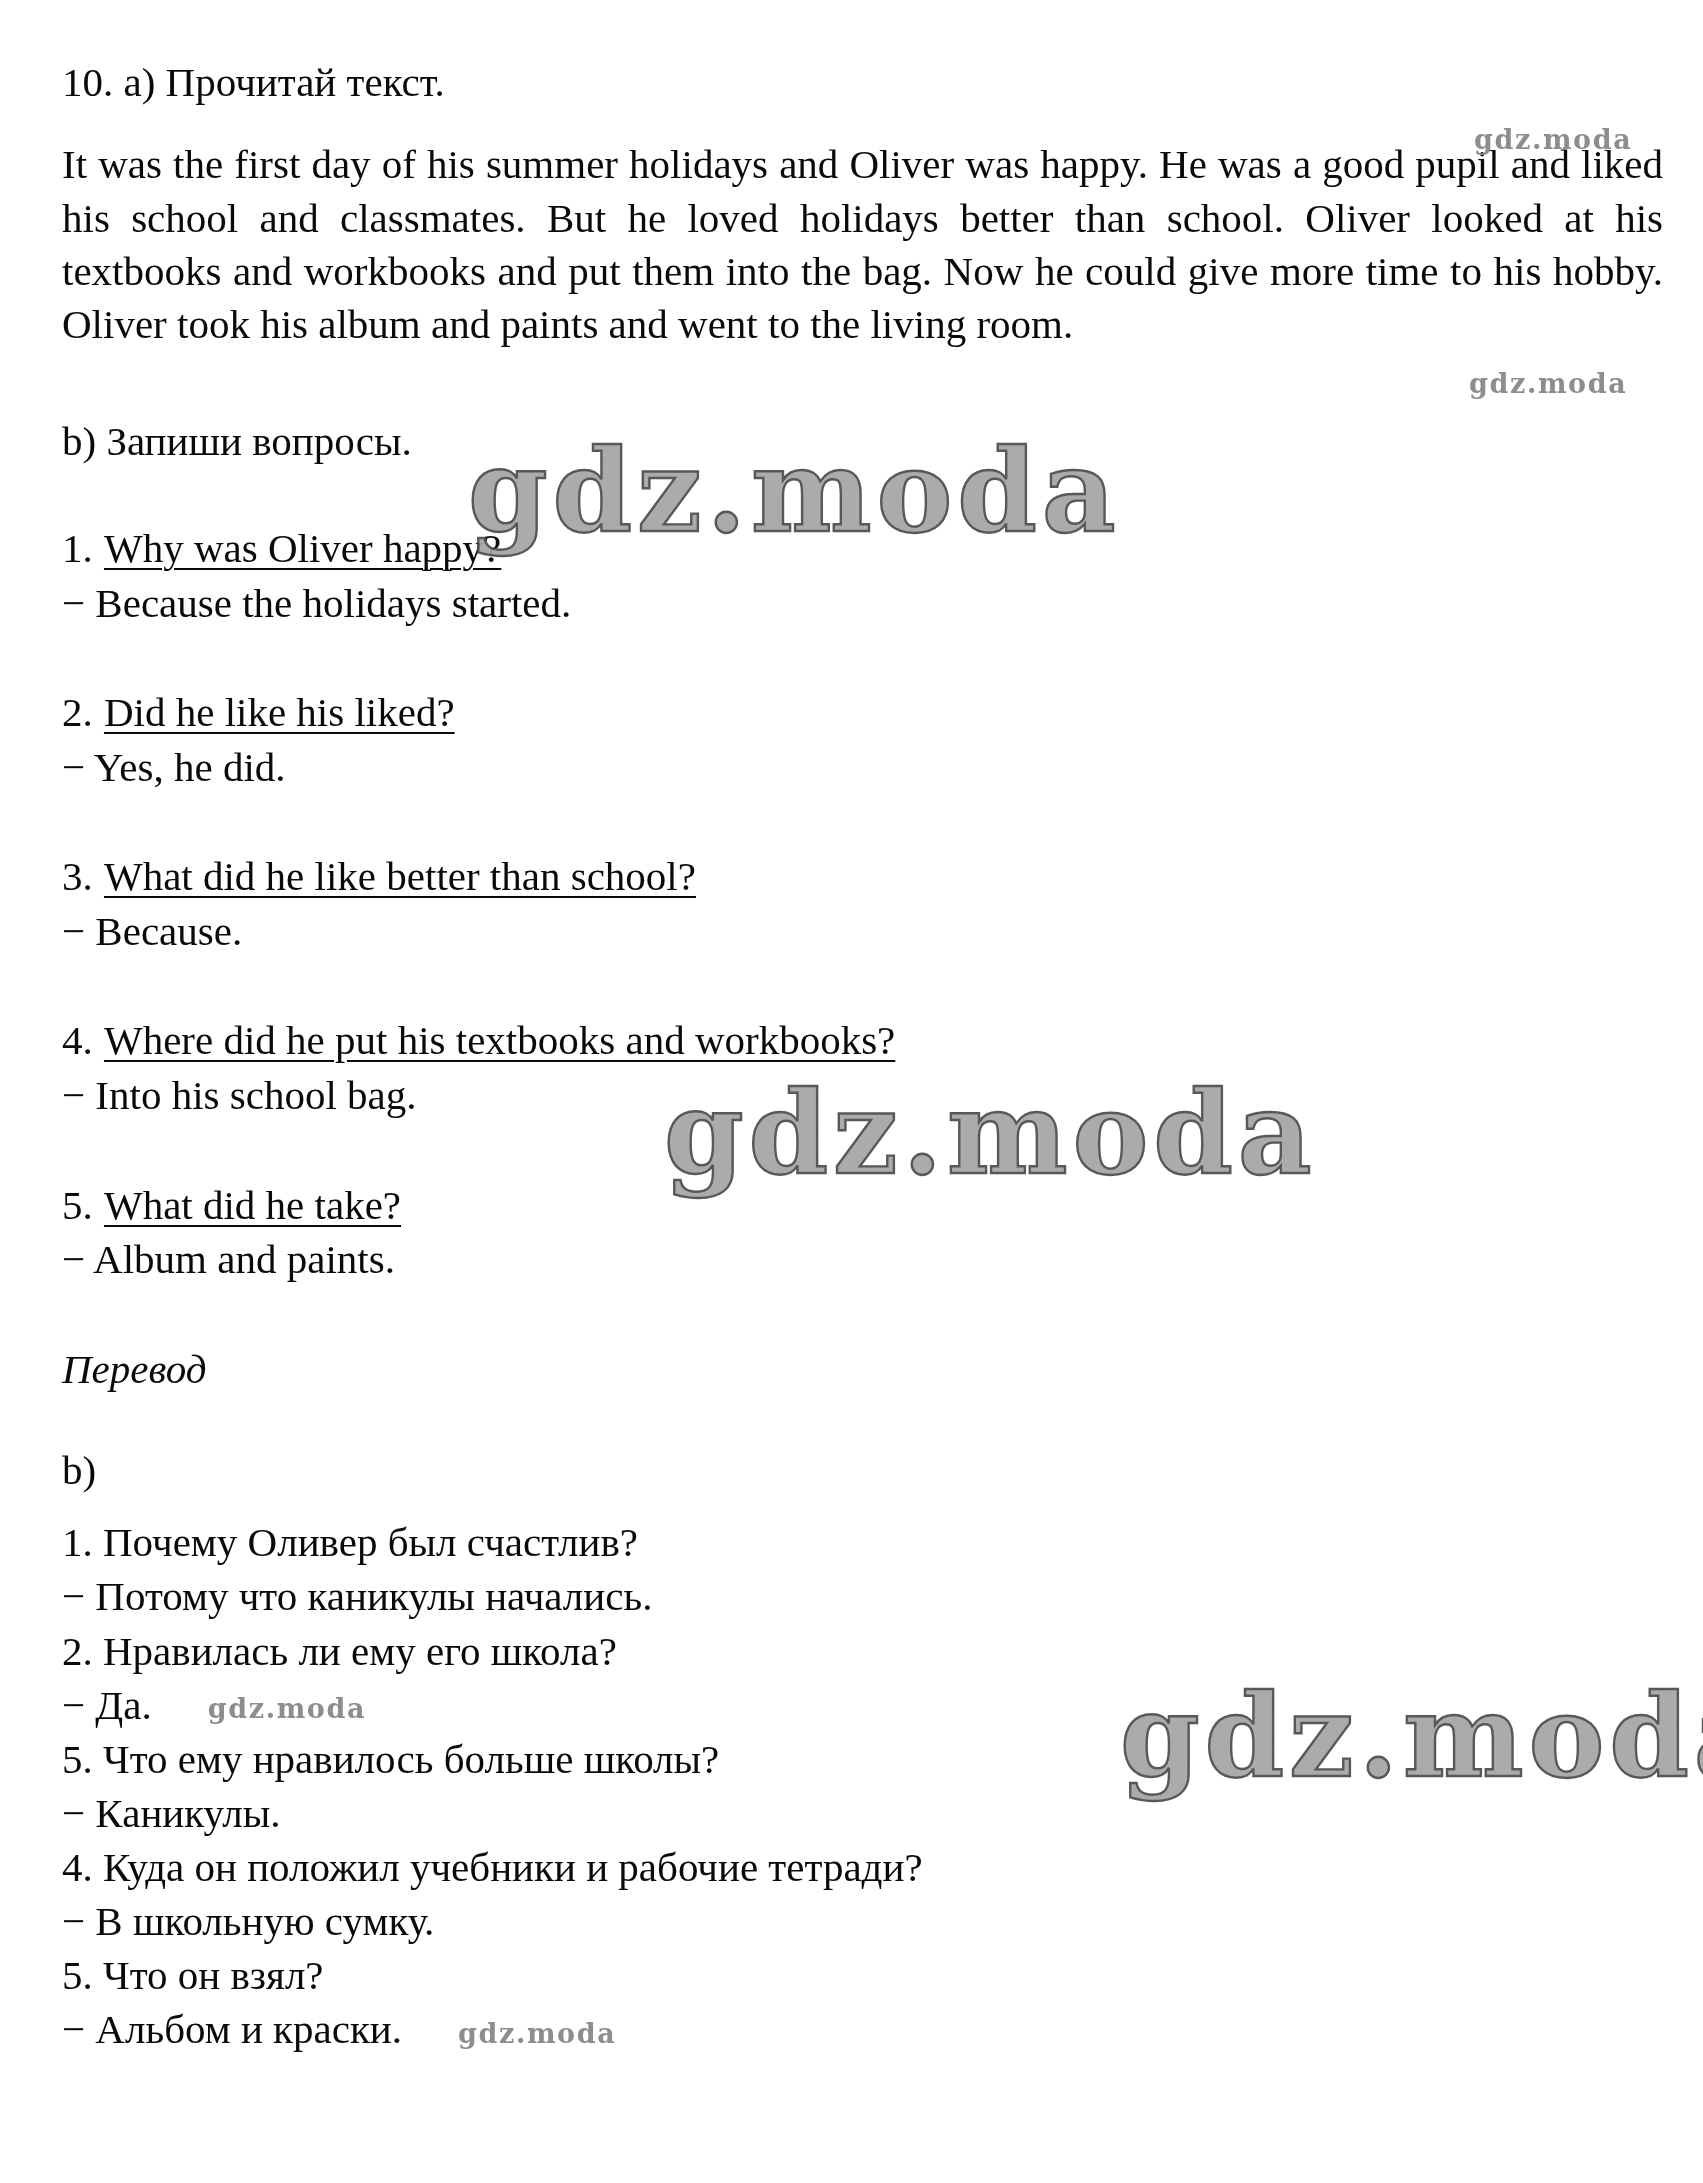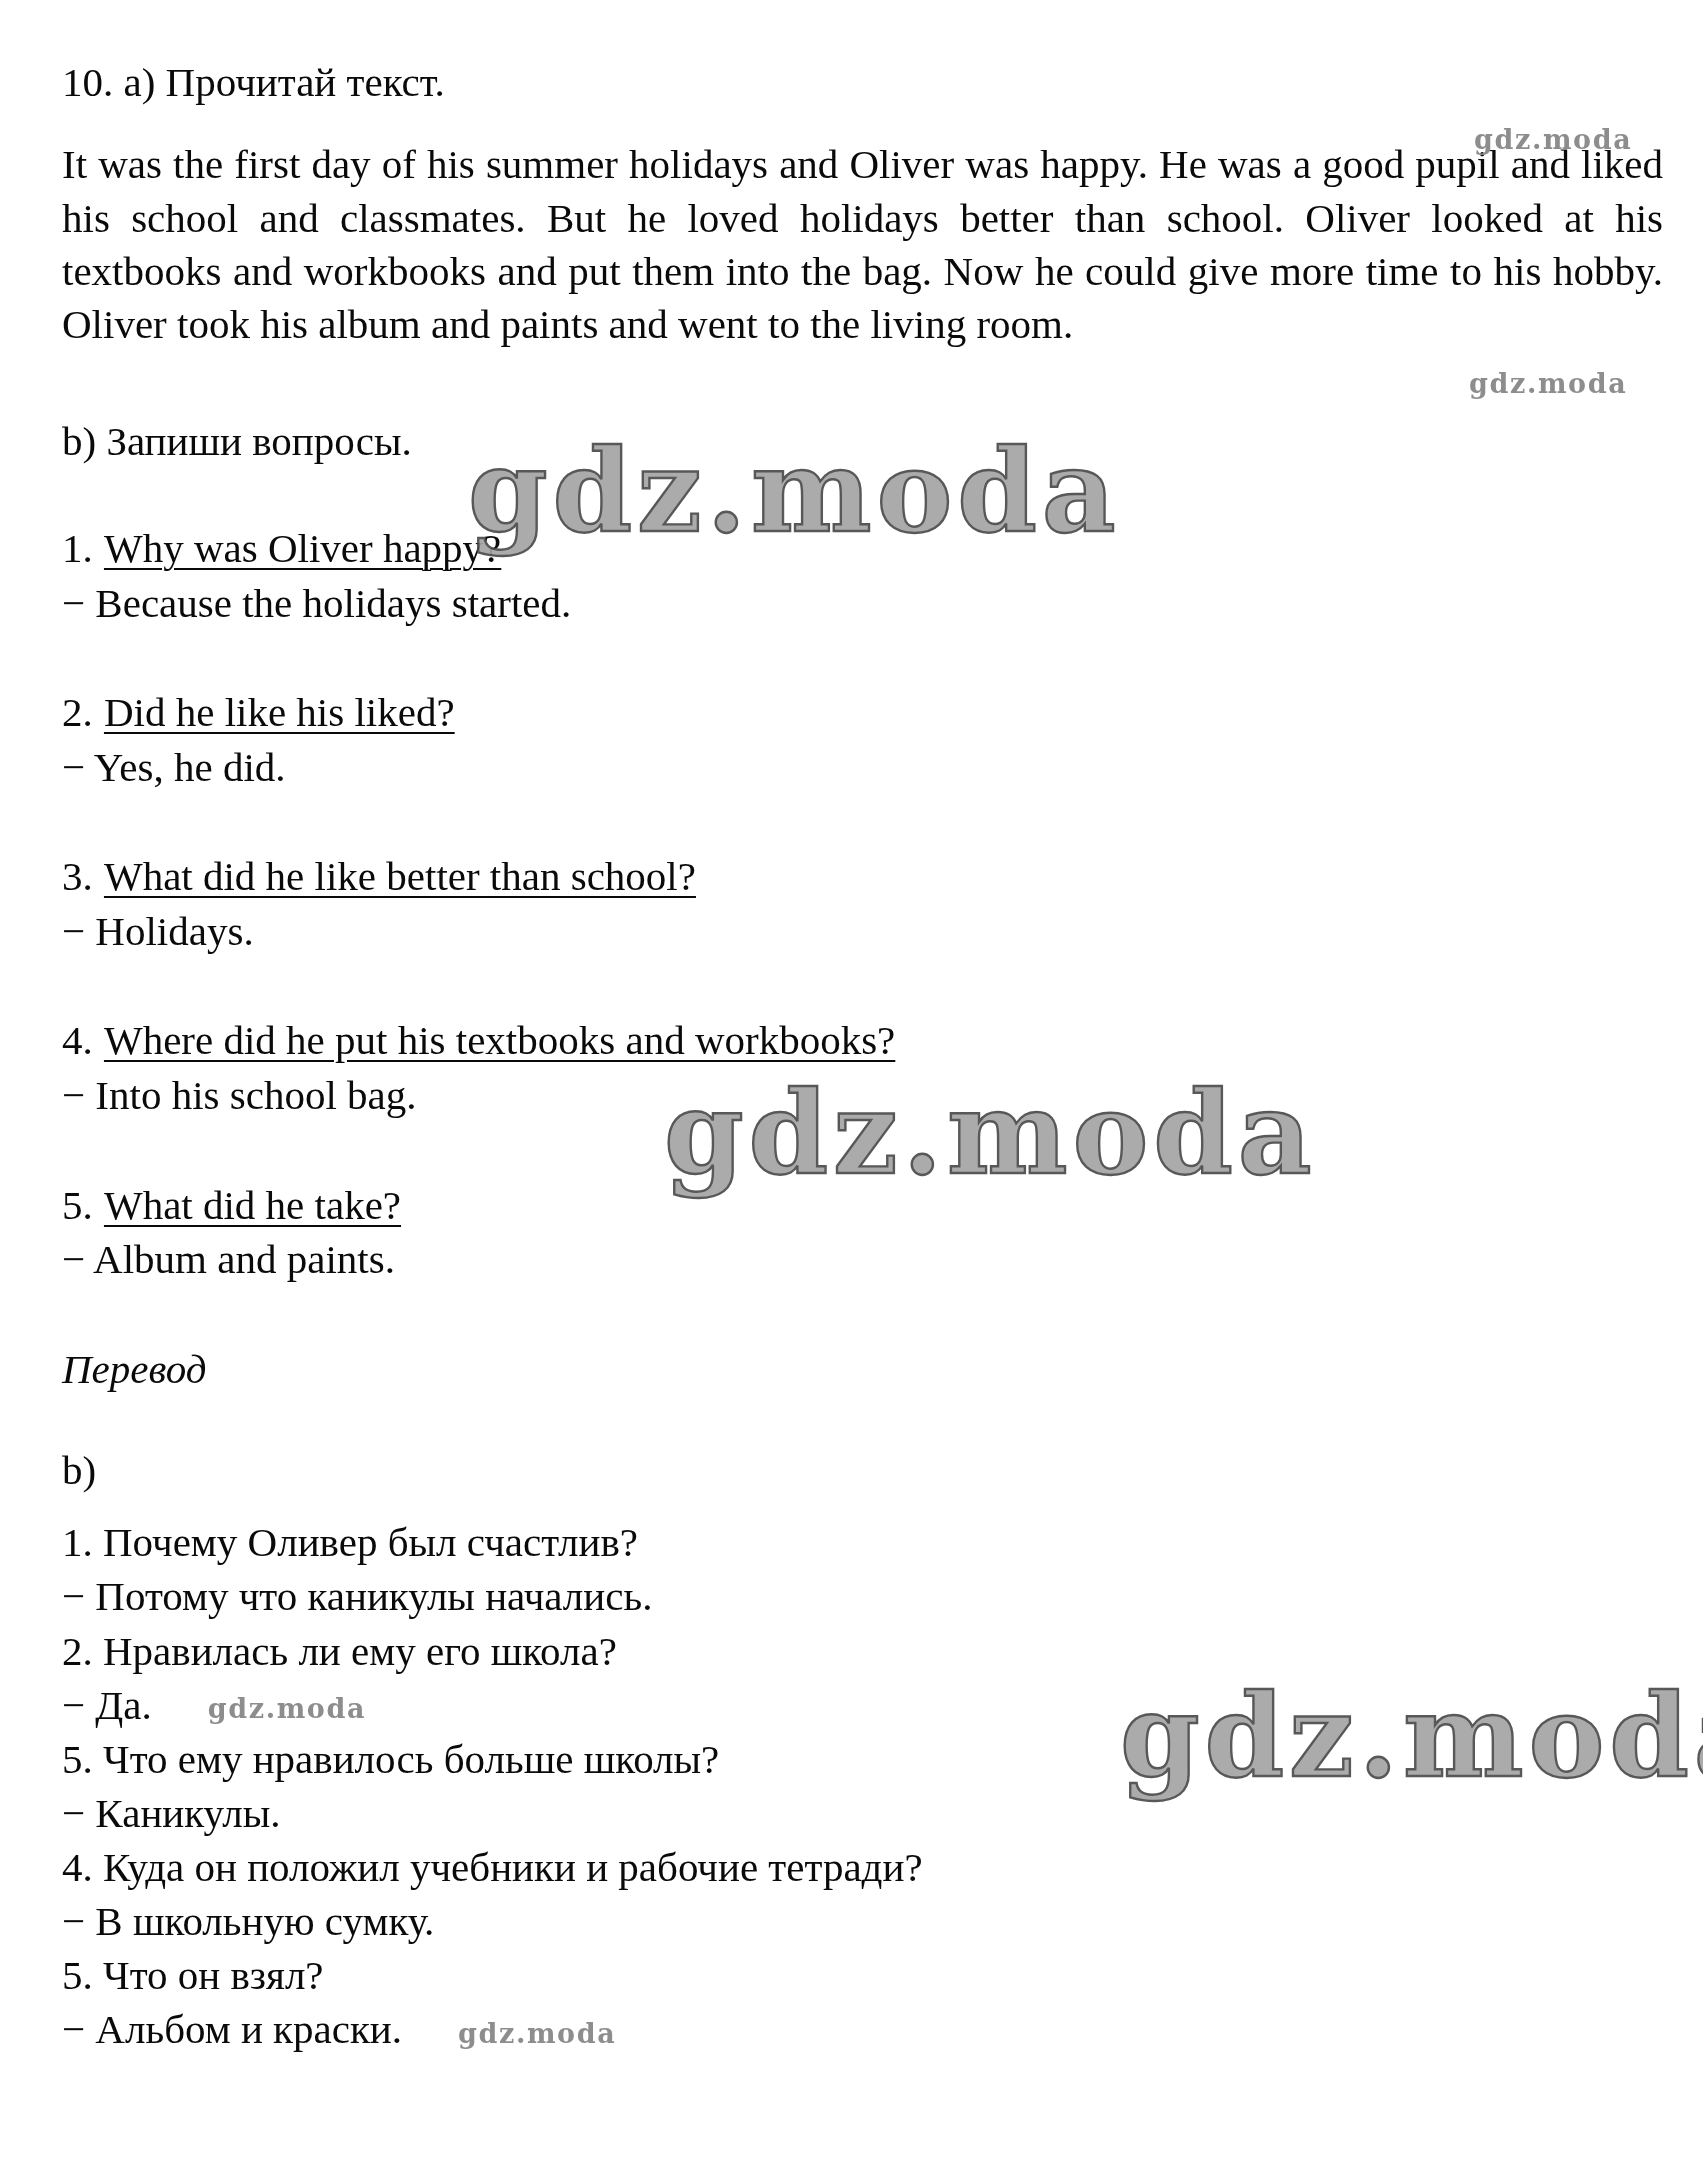--- a/index.html
+++ b/index.html
@@ -120,21 +120,21 @@
         <div class="question">
           <span class="q-num">2.</span><span class="q-text">Did he like his liked?</span>
         </div>
         <div class="answer">− Yes, he did.</div>
       </div>
 
       <div class="qa-pair">
         <div class="question">
           <span class="q-num">3.</span><span class="q-text">What did he like better than school?</span>
         </div>
-        <div class="answer">− Holidays.</div>
+        <div class="answer">− Because.</div>
       </div>
 
       <div class="qa-pair">
         <div class="question">
           <span class="q-num">4.</span><span class="q-text">Where did he put his textbooks and workbooks?</span>
         </div>
         <div class="answer">− Into his school bag.</div>
       </div>
 
       <div class="qa-pair">

